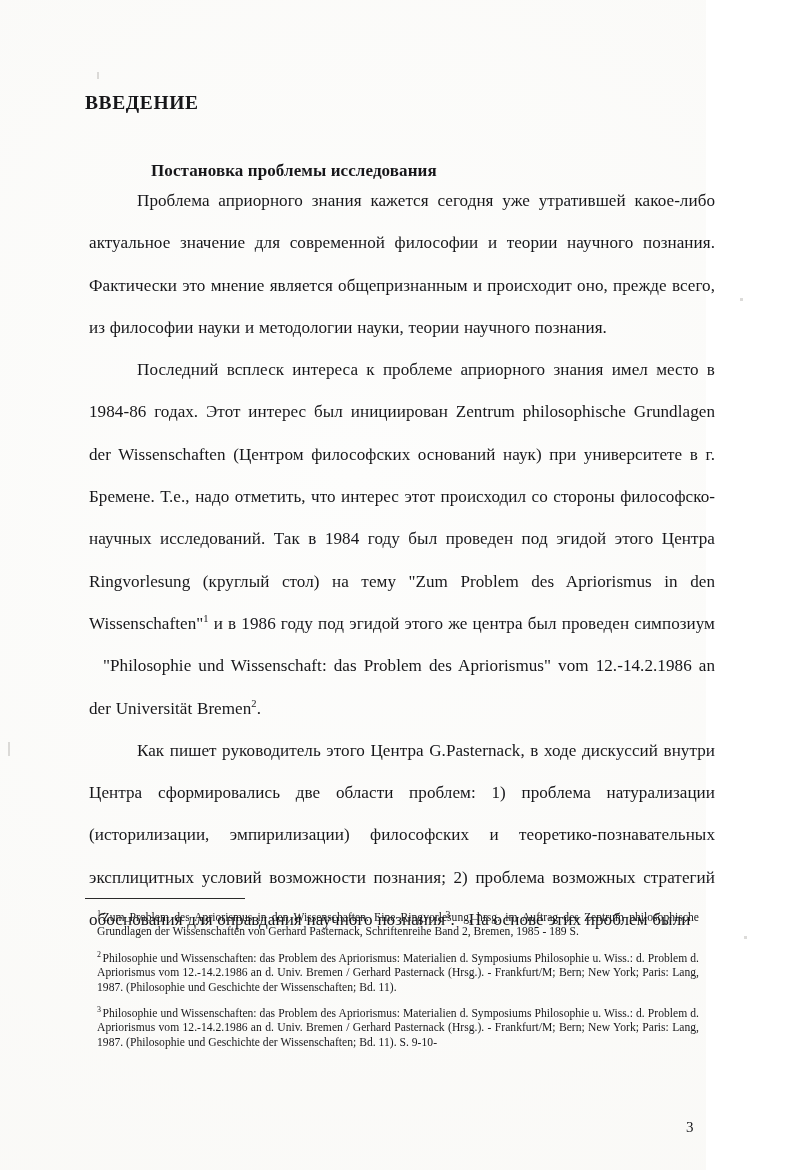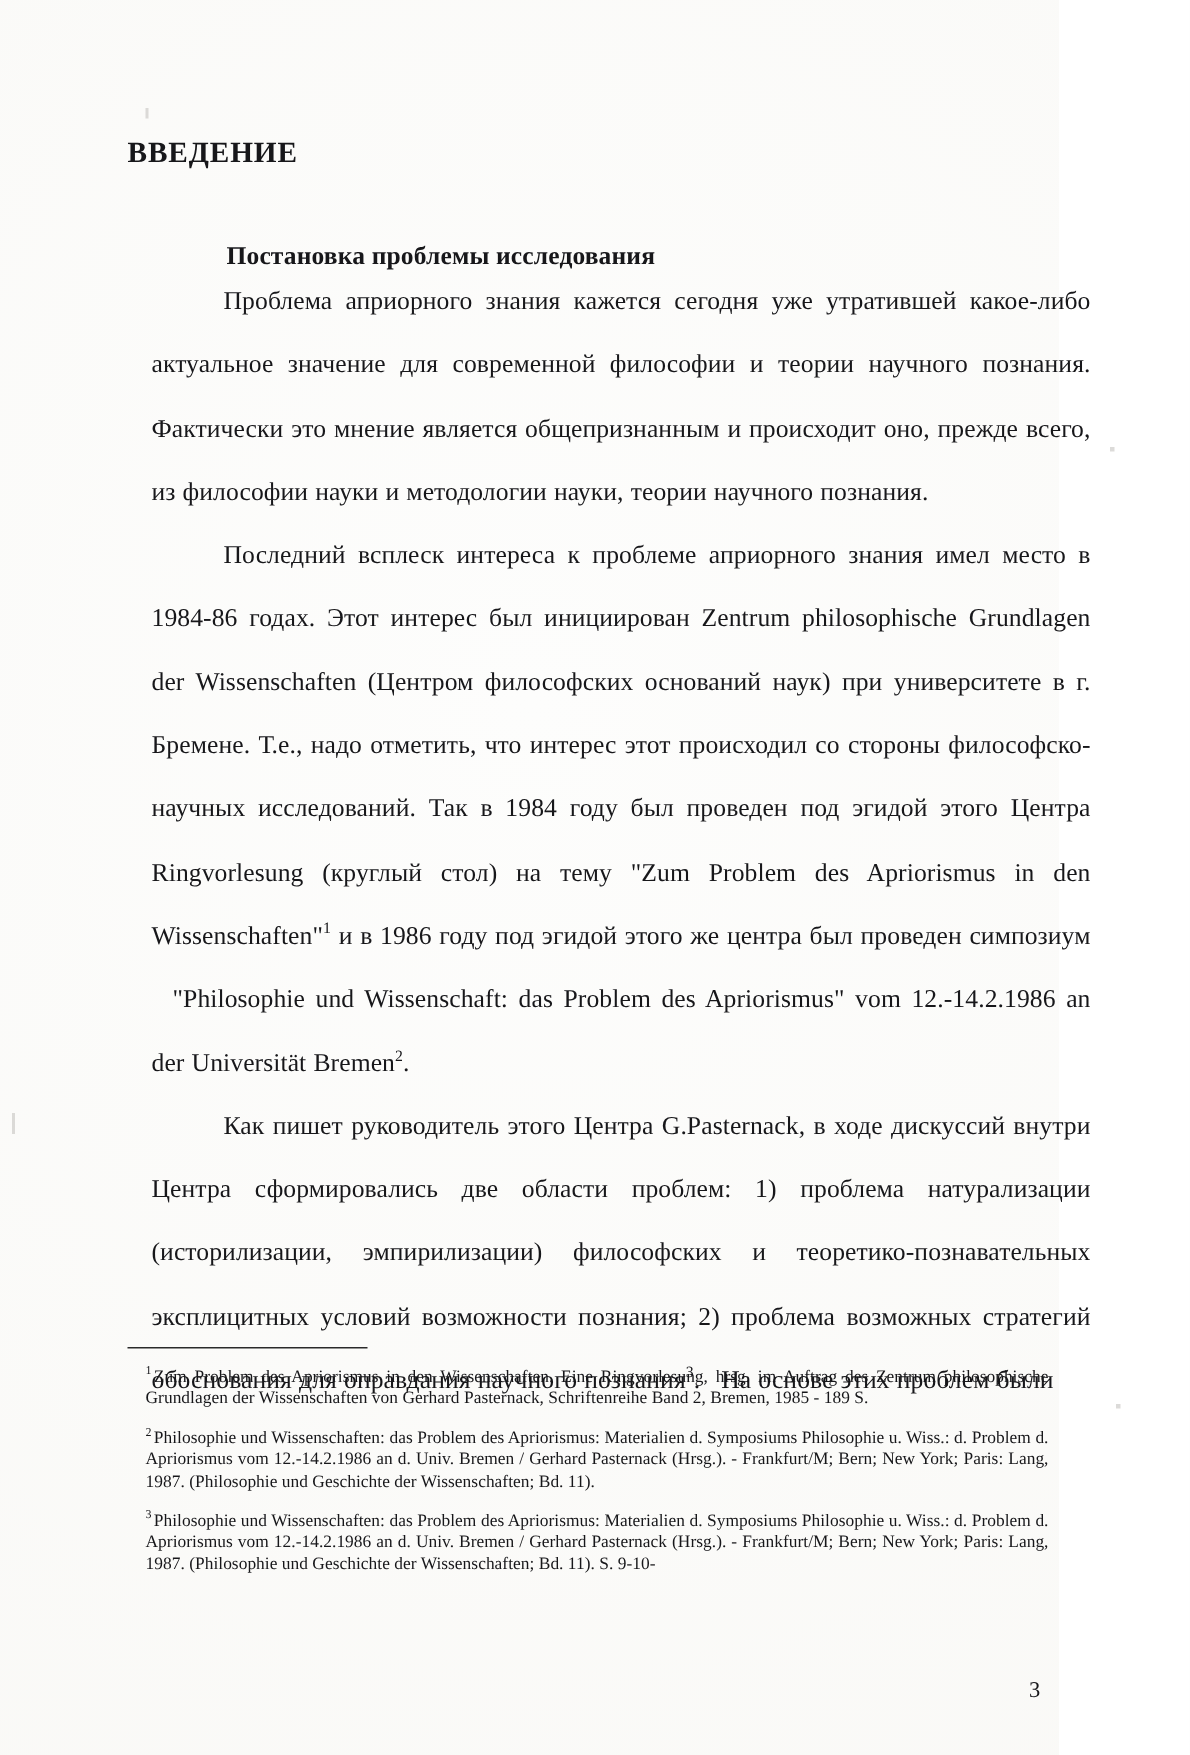--- a/index.html
+++ b/index.html
@@ -60,21 +60,21 @@
     padding: 0;
     position: absolute;
     left: 50px;
     top: 146px;
     line-height: 1;
     letter-spacing: 0.1px;
   }
 
   .body-text {
     position: absolute;
-    left: 16px;
+    left: 4px;
     top: 180px;
     width: 626px;
   }
 
   p.para {
     font-size: 17.1px;
     line-height: 42.3px;
     text-align: justify;
     text-justify: inter-word;
     margin: 0 0 0 0;

